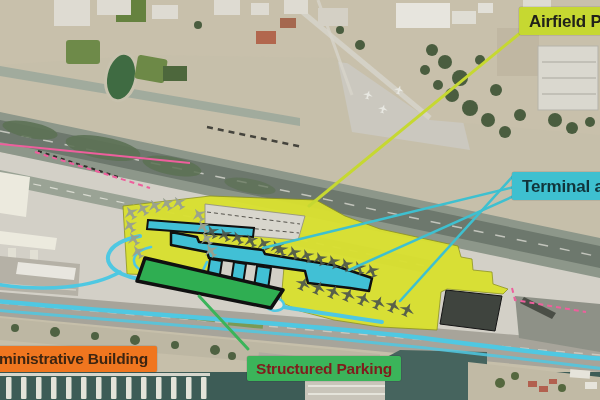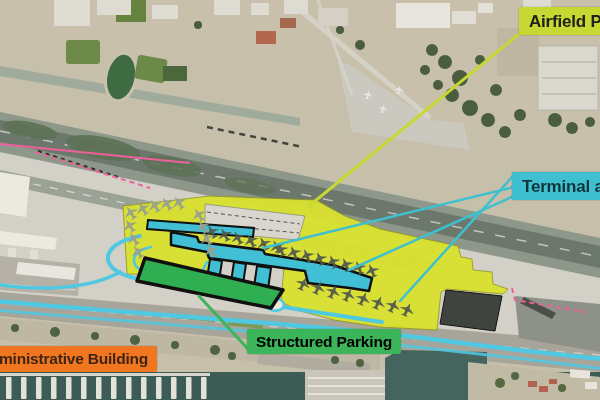--- a/index.html
+++ b/index.html
@@ -271,14 +271,14 @@
     <line x1="199" y1="296" x2="248" y2="349" stroke-width="3" stroke="#3bb45a"></line>
   </g>
 </svg>
 
 <div class="map-label lbl-lg" style="left: 519px; top: 7px; background: rgb(198, 216, 49); color: rgb(32, 33, 26);">Airfield Pa</div>
 
 <div class="map-label lbl-lg" style="left: 512px; top: 172px; background: rgb(62, 192, 208); color: rgb(17, 52, 58);">Terminal an</div>
 
 <div class="map-label lbl-sm" style="left: -10px; top: 346px; height: 26px; background: rgb(240, 118, 31); color: rgb(61, 37, 17);">ministrative Building</div>
 
-<div class="map-label lbl-sm" style="left: 247px; top: 329px; background: rgb(59, 180, 90); color: #000000;">Structured Parking</div>
+<div class="map-label lbl-sm" style="left: 247px; top: 356px; background: rgb(59, 180, 90); color: #7f1d1d;">Structured Parking</div>
 </div>
 
 </body></html>

